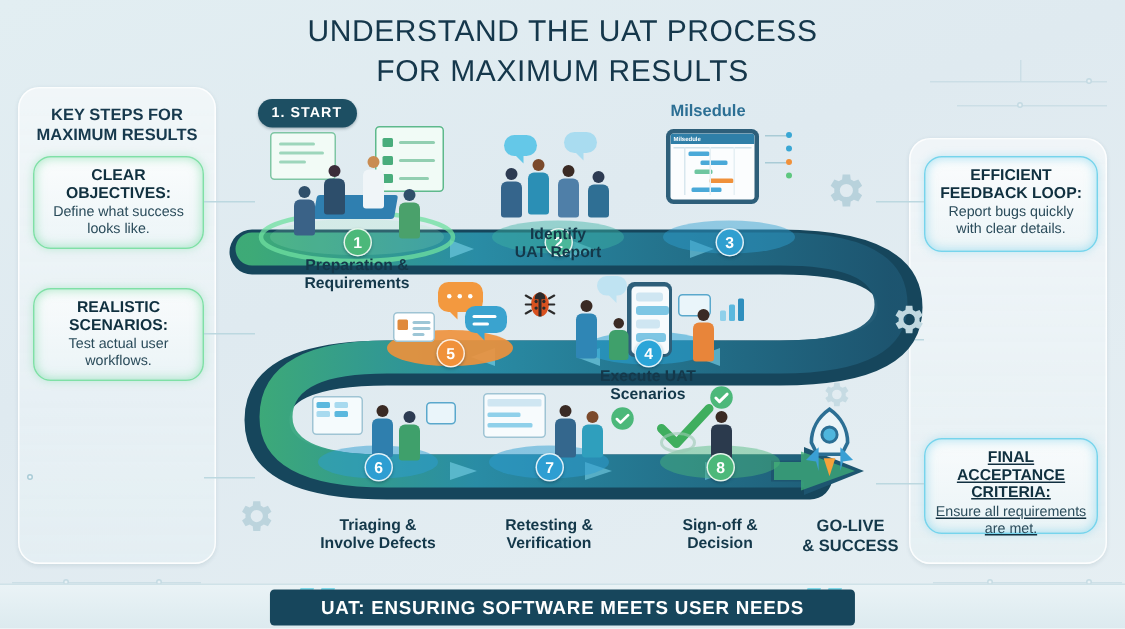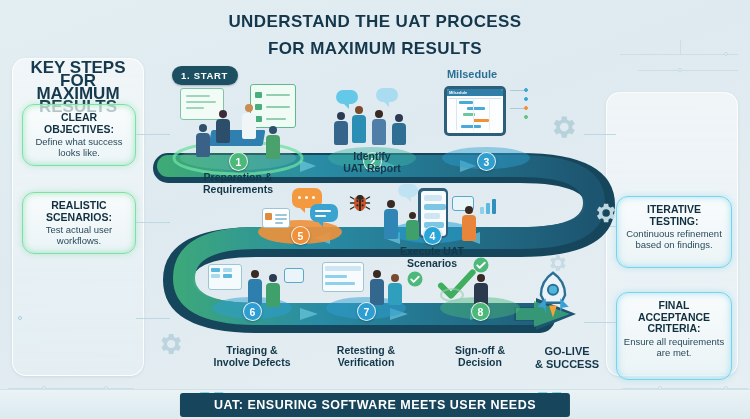--- a/index.html
+++ b/index.html
@@ -15,34 +15,34 @@
 
   
   .circuit { position: absolute; pointer-events: none; opacity: .5; }
   .c-line { position: absolute; background: #b9d4dd; }
   .c-dot { position: absolute; width: 4px; height: 4px; border: 1px solid #a9cbd6;
            border-radius: 50%; background: #eef6f9; }
 
   
   .title-wrap { position: absolute; left: 175px; top: 8px; width: 400px; text-align: center; }
   .title-l1, .title-l2 {
-    font-weight: bold; letter-spacing: .4px; color: #15374b;
-    font-size: 17px; line-height: 27px;
+    font-weight: normal; letter-spacing: .4px; color: #15374b;
+    font-size: 20px; line-height: 27px;
   }
 
   
   .side-panel {
     position: absolute; border-radius: 14px;
     background: linear-gradient(180deg, rgba(255,255,255,.52), rgba(232,243,246,.42));
     border: 1px solid rgba(255,255,255,.85);
     box-shadow: 0 1px 3px rgba(30,70,90,.10);
   }
   .side-head {
-    text-align: center; font-weight: bold; font-size: 17px; line-height: 13px;
-    color: #17394d; padding-top: 2px;
+    text-align: center; font-weight: bold; font-size: 11px; line-height: 13px;
+    color: #17394d; padding-top: 12px;
   }
   .kcard {
     position: absolute; border-radius: 12px; text-align: center;
     background: linear-gradient(180deg, rgba(255,255,255,.72), rgba(236,246,248,.55));
     padding: 7px 6px 8px;
   }
   .kcard.green { border: 1.6px solid #7fe0a6; box-shadow: 0 0 7px rgba(92,214,145,.55) inset, 0 0 6px rgba(92,214,145,.35); }
   .kcard.blue  { border: 1.6px solid #76d4ec; box-shadow: 0 0 7px rgba(97,203,232,.55) inset, 0 0 6px rgba(97,203,232,.35); }
   .kcard-title { font-weight: bold; font-size: 10.5px; line-height: 11.5px; color: #10303f; }
   .kcard-desc  { font-size: 9.5px; line-height: 11px; color: #2a4b5a; margin-top: 1px; }
@@ -166,30 +166,30 @@
   </div>
 
 
   <div class="connector" style="left:136px; top:134px; width:34px;"></div>
   <div class="connector" style="left:136px; top:222px; width:34px;"></div>
   <div class="connector" style="left:136px; top:318px; width:34px;"></div>
   <div class="c-dot" style="left:18px; top:316px;"></div>
 
   <div class="side-panel" style="left:606px; top:92px; width:132px; height:284px;"></div>
 
-
-  <div class="kcard blue" style="left:616px; top:196px; width:116px; height:72px;">
+  <div class="kcard blue" style="left:616px; top:104px; width:116px; height:64px;">
     <div class="kcard-title">
-      <span>ITERATIVE</span><br>
-      <span>TESTING:</span>
-    </div>
-    <div class="kcard-desc">Continuous refinement based on findings.</div>
-  </div>
-
-  <div class="kcard blue" style="left:616px; top:292px; width:116px; height:88px;">
+      <span>EFFICIENT</span><br>
+      <span>FEEDBACK LOOP:</span>
+    </div>
+    <div class="kcard-desc">Report bugs quickly with clear details.</div>
+  </div>
+
+
+  <div class="kcard blue" style="left:616px; top:292px; width:116px; height:64px;text-decoration:underline;">
     <div class="kcard-title">
       <span>FINAL</span><br>
       <span>ACCEPTANCE</span><br>
       <span>CRITERIA:</span>
     </div>
     <div class="kcard-desc">Ensure all requirements are met.</div>
   </div>
 
   <div class="connector" style="left:584px; top:134px; width:32px;"></div>
   <div class="connector" style="left:584px; top:226px; width:32px;"></div>

